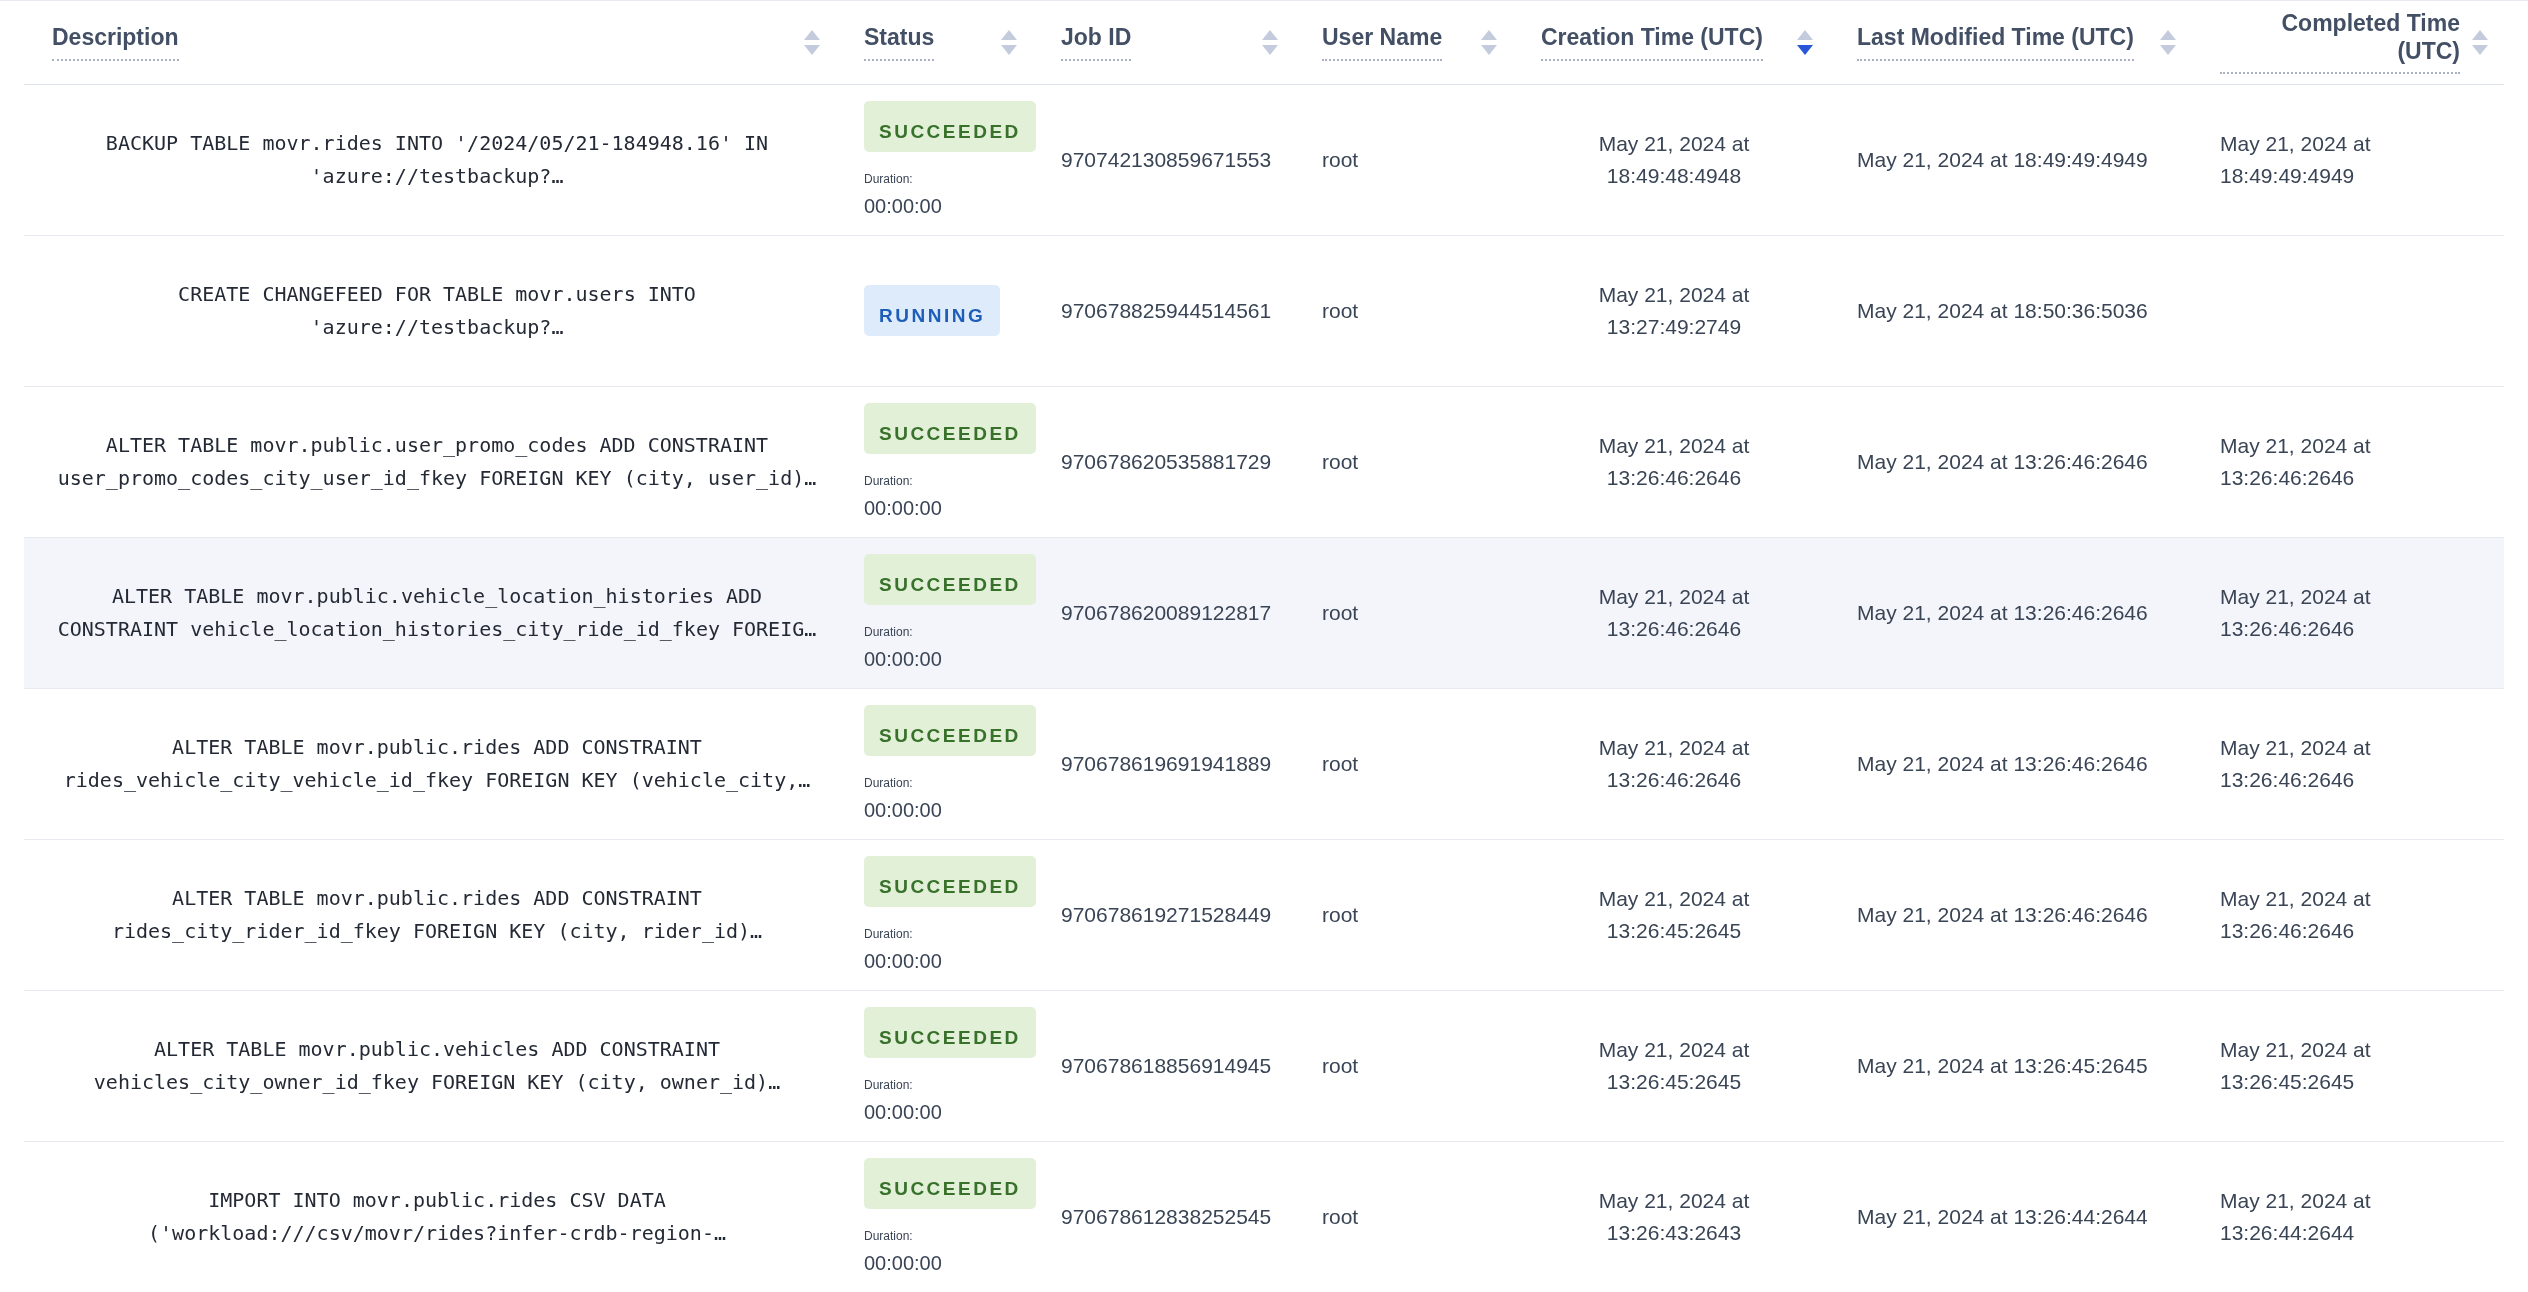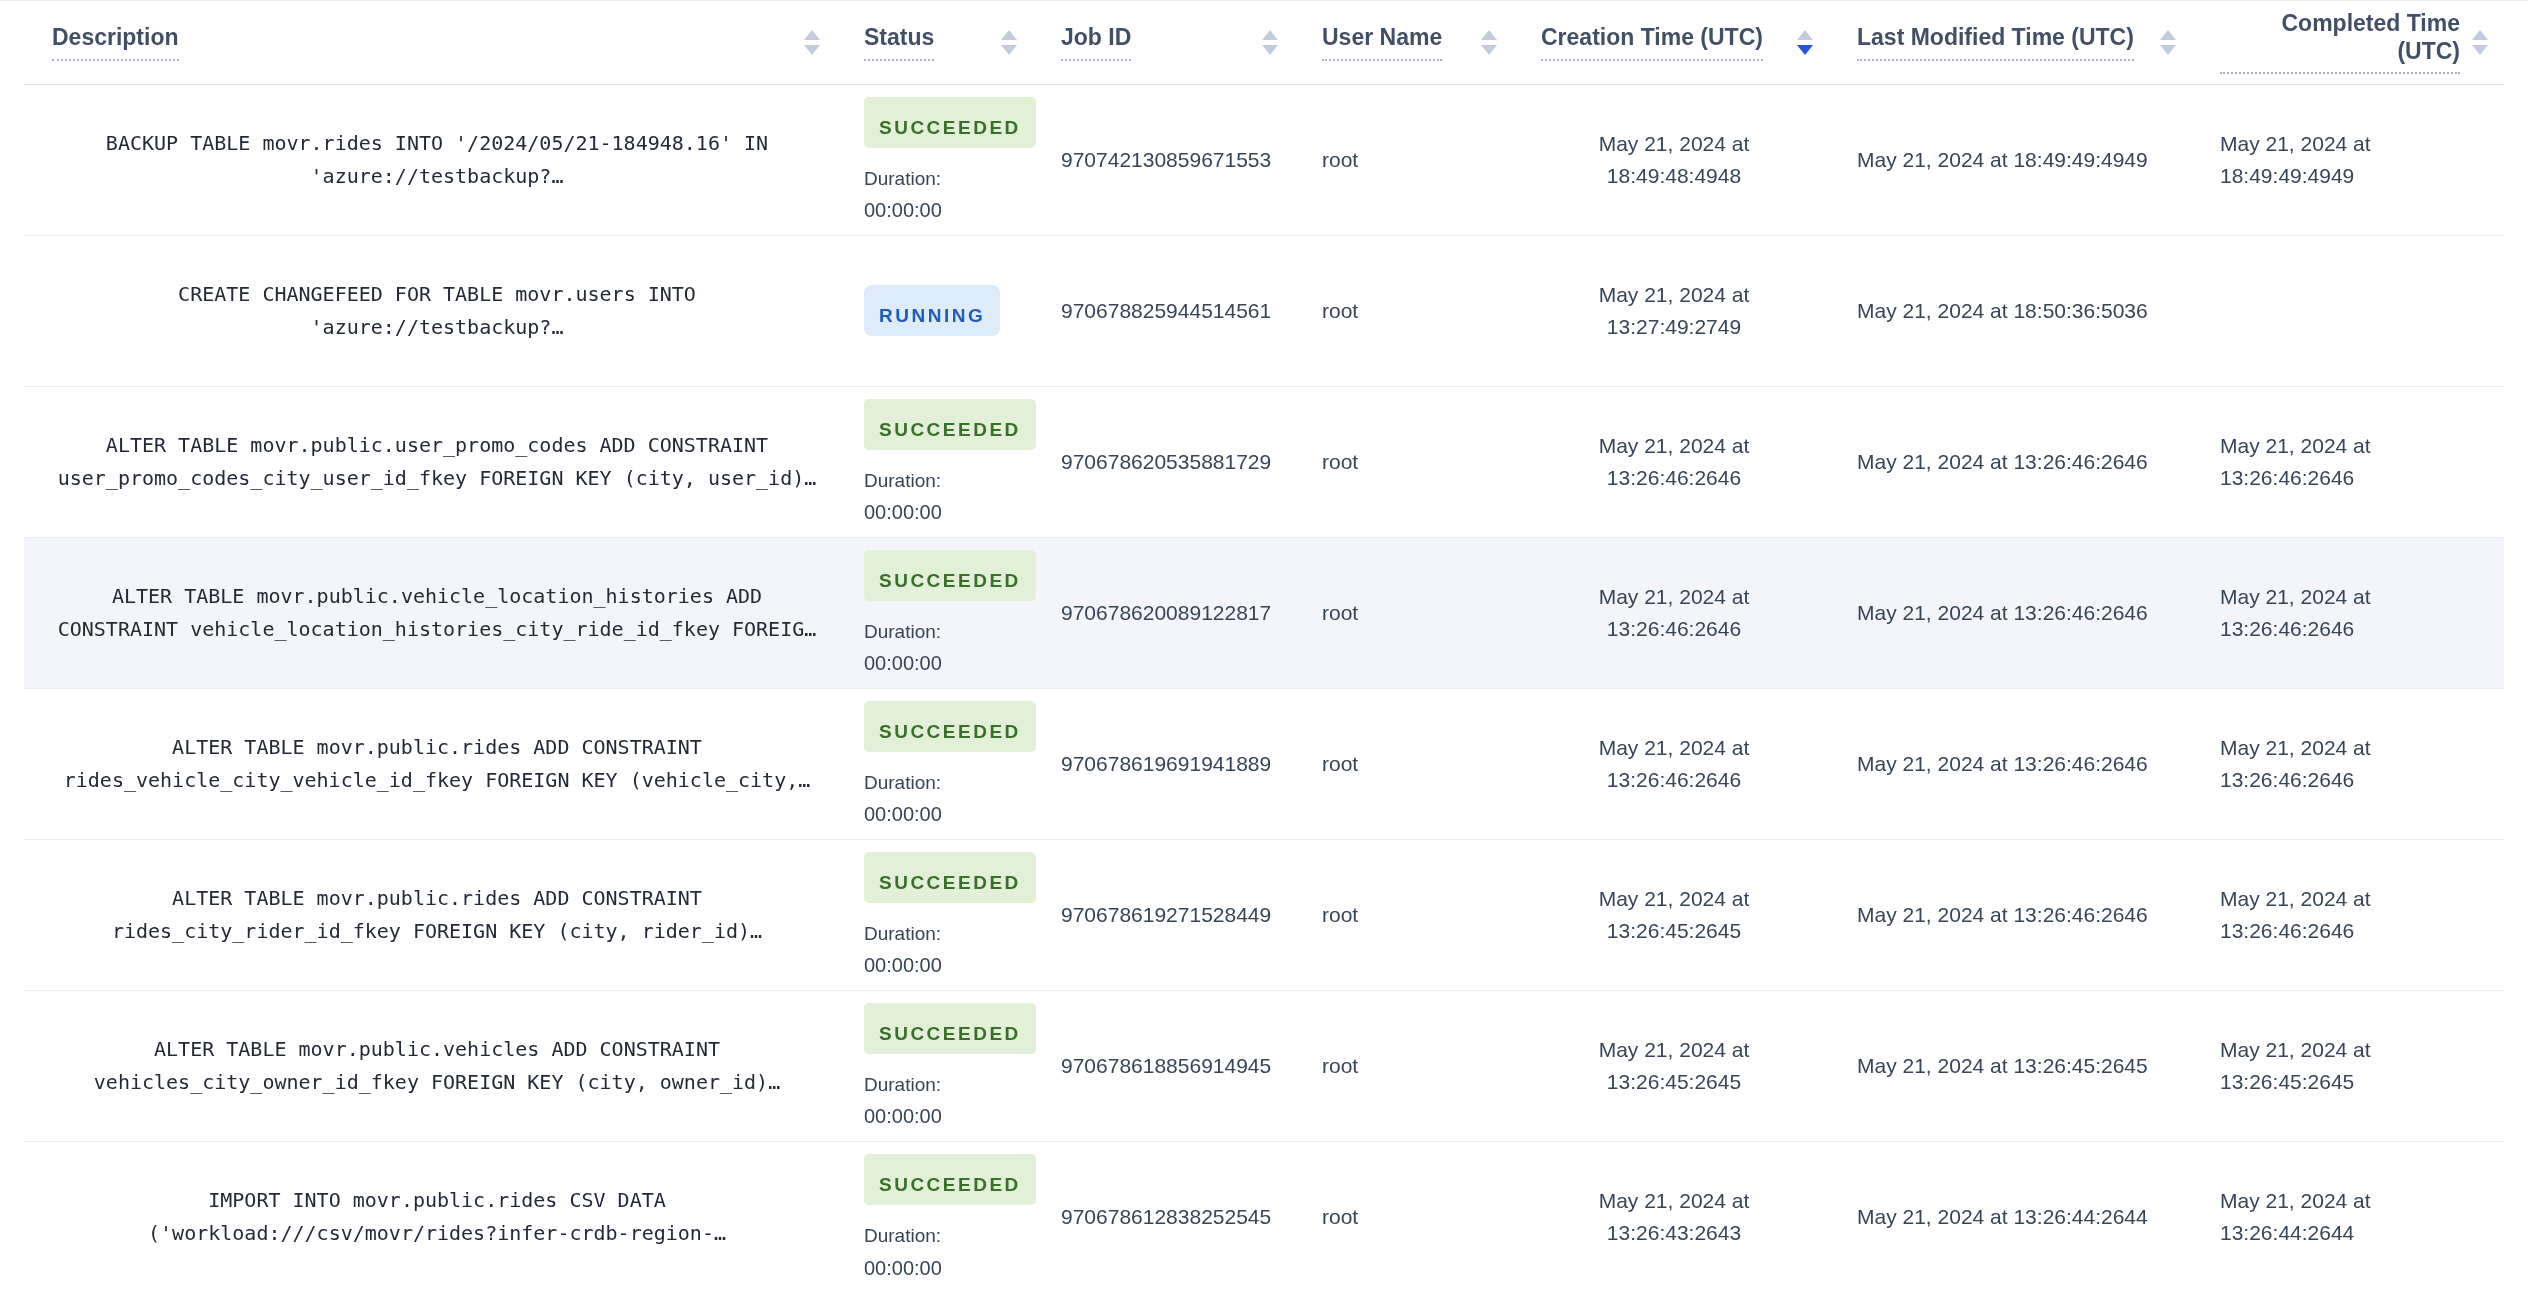--- a/index.html
+++ b/index.html
@@ -125,22 +125,22 @@
   .badge{
     display:inline-block;
     padding:20px 15px 8px;
     border-radius:5px;
     font-size:19px;
     font-weight:600;
     letter-spacing:2.5px;
     line-height:1.2;
   }
   .badge-succeeded{background:var(--succeeded-bg);color:var(--succeeded-text);}
-  .badge-running{background:var(--running-bg);color:var(--running-text);border-radius:8px;}
-  .duration-label{margin-top:20px;font-size:19px;line-height:1.2;}
+  .badge-running{background:var(--running-bg);color:var(--running-text);}
+  .duration-label{margin-top:20px;font-size:12px;line-height:1.2;}
   .duration-value{margin-top:8px;font-size:20px;line-height:1.2;}
 </style>
 </head>
 <body>
 
 <div class="page">
   <table class="jobs-table">
     <colgroup>
       <col class="c-desc">
         <col class="c-status">

